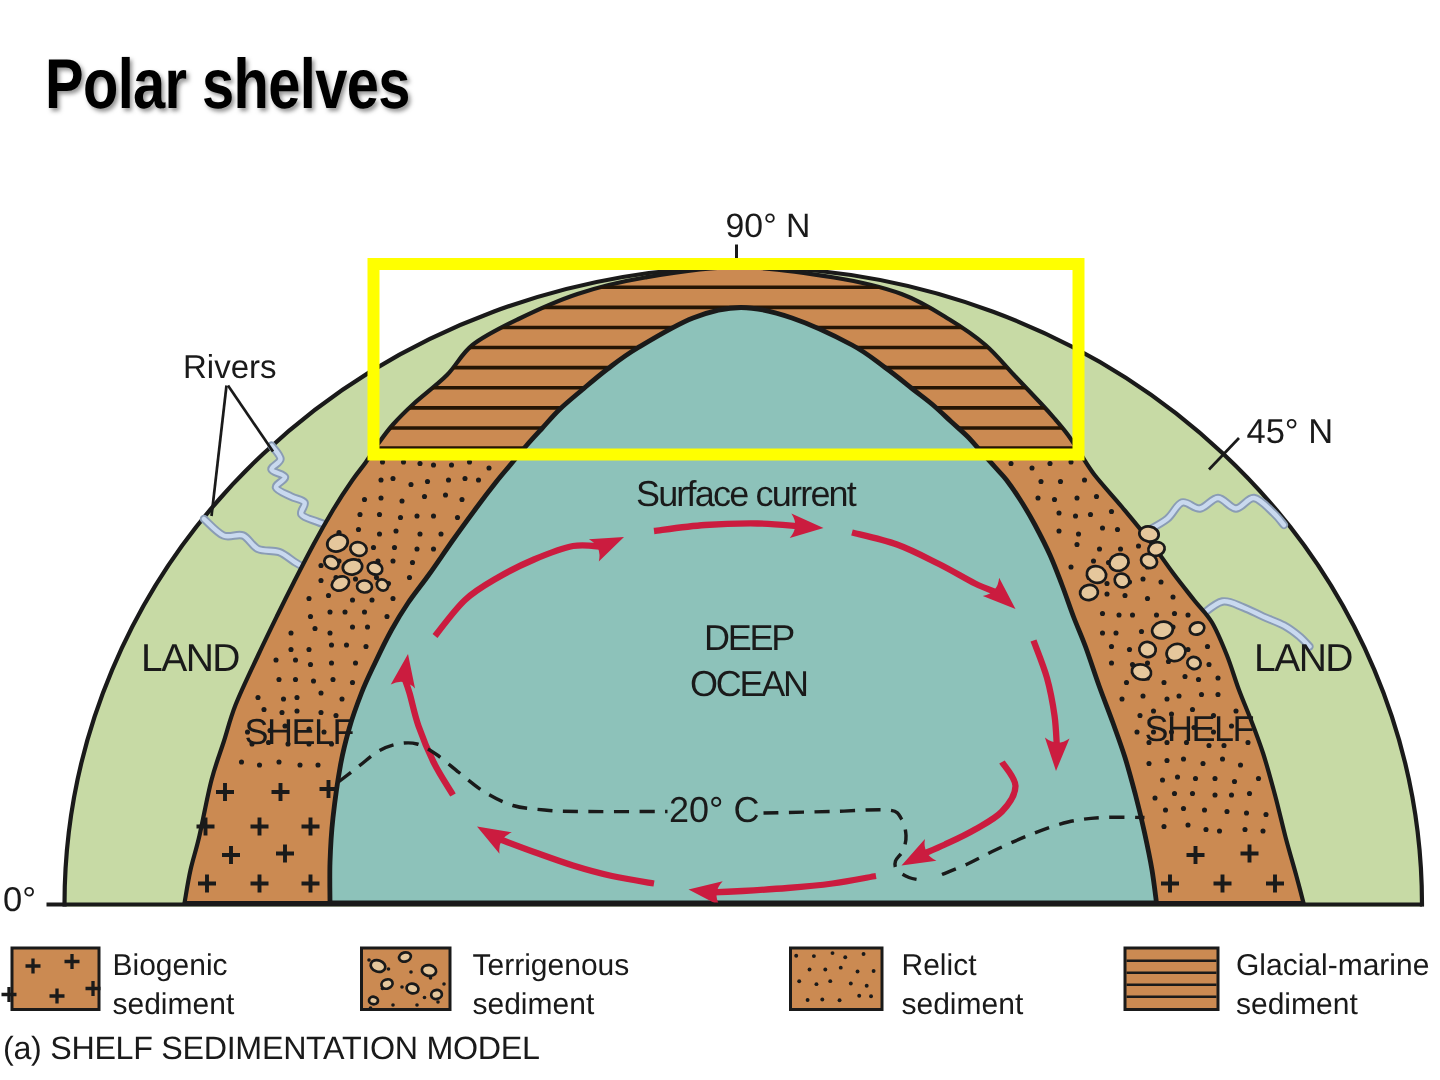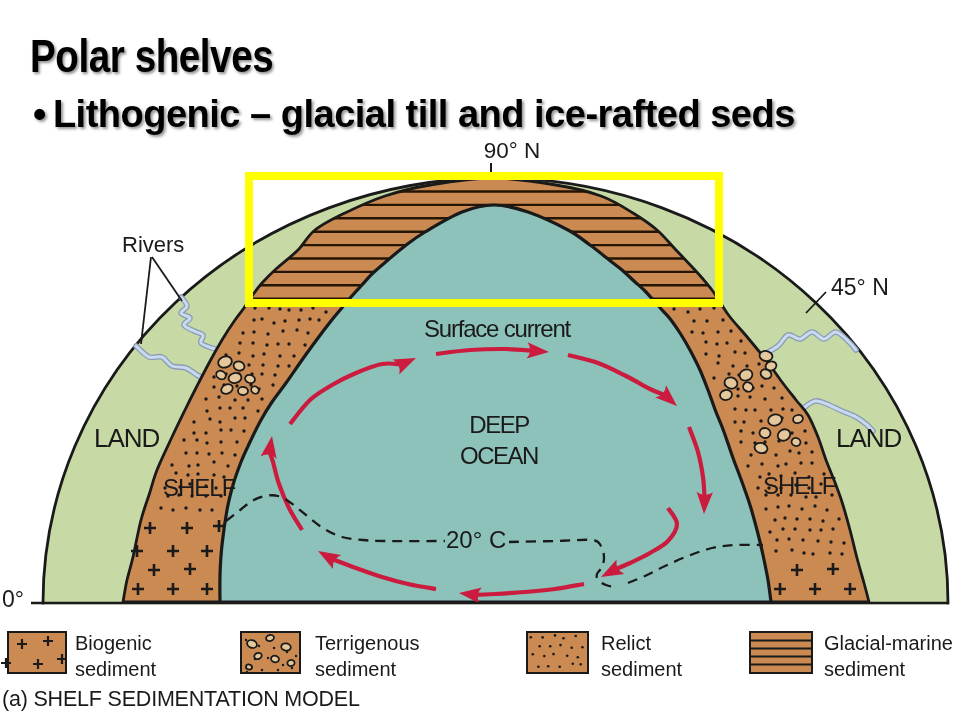--- a/index.html
+++ b/index.html
@@ -413,14 +413,13 @@
 <text x="315" y="650">Terrigenous</text>
 <text x="315" y="676">sediment</text>
 <text x="601" y="650">Relict</text>
 <text x="601" y="676">sediment</text>
 <text x="824" y="650">Glacial-marine</text>
 <text x="824" y="676">sediment</text>
 </g>
 <text x="2" y="706" fill="#1a1a1a" font-size="21.5" letter-spacing="-0.2">(a) SHELF SEDIMENTATION MODEL</text>
 </svg></div>
 <div class="title">Polar shelves</div>
-<div class="bullet">• Lithogenic – glacial till and ice-rafted seds</div>
 </div>
 
 </body></html>

